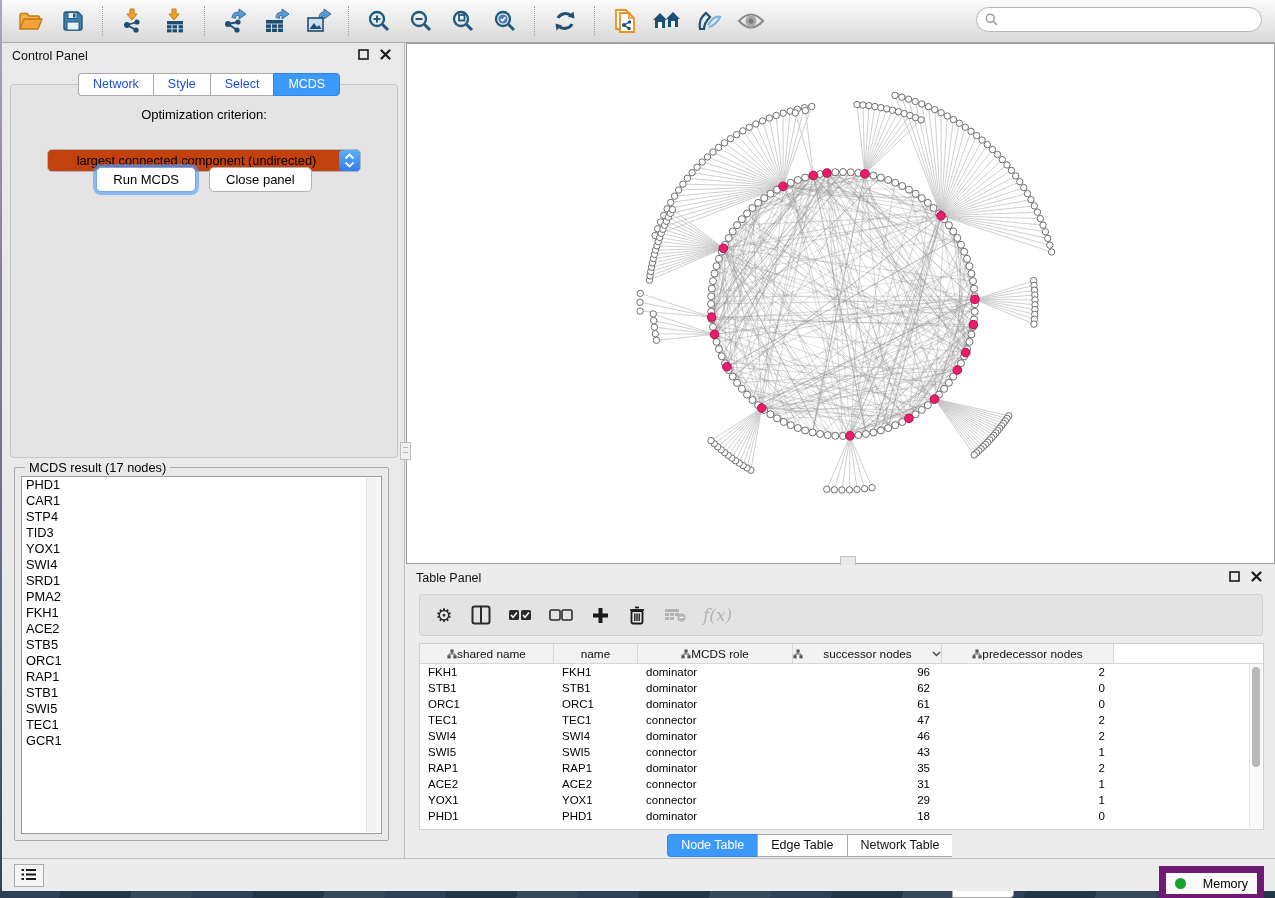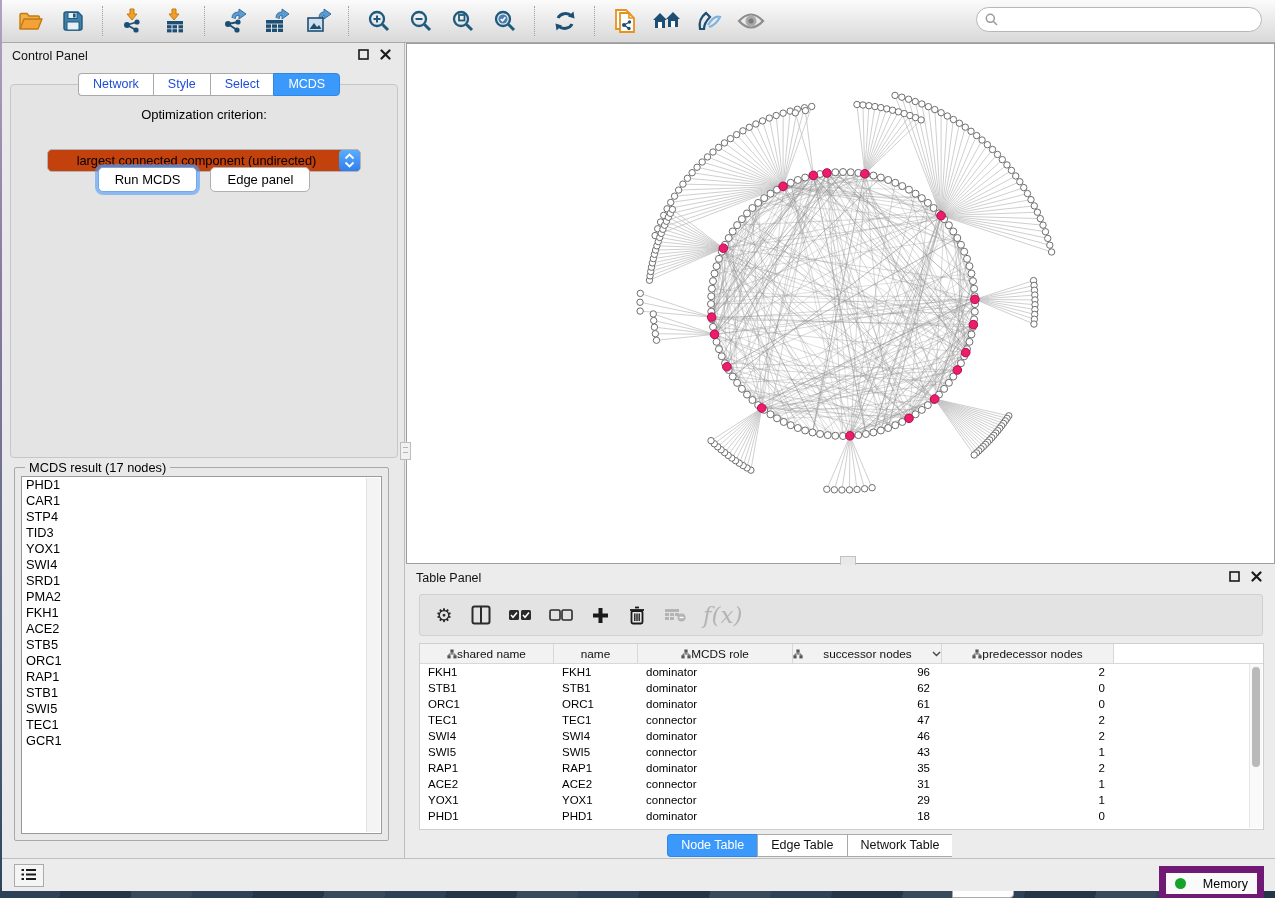--- a/index.html
+++ b/index.html
@@ -83,21 +83,21 @@
   .net-title{font-size:12.5px;font-weight:700;color:#1c1c1c;}
   .net-canvas{position:relative;width:867px;height:495px;background:#fff;}
 
   
   .table-panel{position:absolute;left:404px;top:565px;width:869px;height:293px;background:#ececec;}
   .tp-toolbar{position:absolute;left:13px;top:29px;right:12px;height:42px;background:#e3e3e3;
     border:1px solid #d0d0d0;border-radius:3px;display:flex;align-items:center;gap:17px;padding:0 14px;box-sizing:border-box;}
   .tp-icon{display:flex;align-items:center;justify-content:center;min-width:20px;height:24px;color:#2b2b2b;}
   .tp-icon.disabled{color:#b4b4b4;}
   .gear-glyph{font-size:19px;line-height:20px;font-family:"DejaVu Sans",sans-serif;}
-  .fx-glyph{font-family:"DejaVu Serif",serif;font-style:italic;font-size:23px;}
+  .fx-glyph{font-family:"DejaVu Serif",serif;font-style:italic;font-size:17px;}
 
   .ntable{position:absolute;left:13px;top:78px;width:845px;height:187px;background:#fff;
     border:1px solid #cfcfcf;box-sizing:border-box;overflow:hidden;}
   .ntable-head{display:flex;height:19px;border-bottom:1px solid #d8d8d8;background:#fff;}
   .hcell{display:flex;align-items:center;justify-content:center;gap:0;background:#f2f2f2;
     border-right:1px solid #d8d8d8;font-size:11.8px;color:#111;box-sizing:border-box;}
   .hcell.plain{background:#fff;border-right:none;}
   .nrow{display:flex;height:16px;align-items:center;font-size:11.5px;color:#000;}
   .ncell{box-sizing:border-box;padding:0 8px;white-space:nowrap;overflow:hidden;}
   .num{text-align:right;}
@@ -357,21 +357,21 @@
           <svg width="11" height="7" viewBox="0 0 11 7">
               <path d="M1.5 5.5 L5.5 1.5 L9.5 5.5" fill="none" stroke="#fff" stroke-width="1.8"></path>
             </svg>
           <svg width="11" height="7" viewBox="0 0 11 7">
               <path d="M1.5 1.5 L5.5 5.5 L9.5 1.5" fill="none" stroke="#fff" stroke-width="1.8"></path>
             </svg>
         </span>
       </div>
       <div class="btn-row">
         <div class="mac-btn focused">Run MCDS</div>
-        <div class="mac-btn">Edge panel</div>
+        <div class="mac-btn">Close panel</div>
       </div>
     </div>
 
     <div class="groupbox">
       <div class="groupbox-title">MCDS result (17 nodes)</div>
       <div class="mcds-list" id="mcds-list">
         <div class="mcds-scroll"></div>
       <div class="mcds-item">PHD1</div>
           <div class="mcds-item">CAR1</div>
           <div class="mcds-item">STP4</div>

